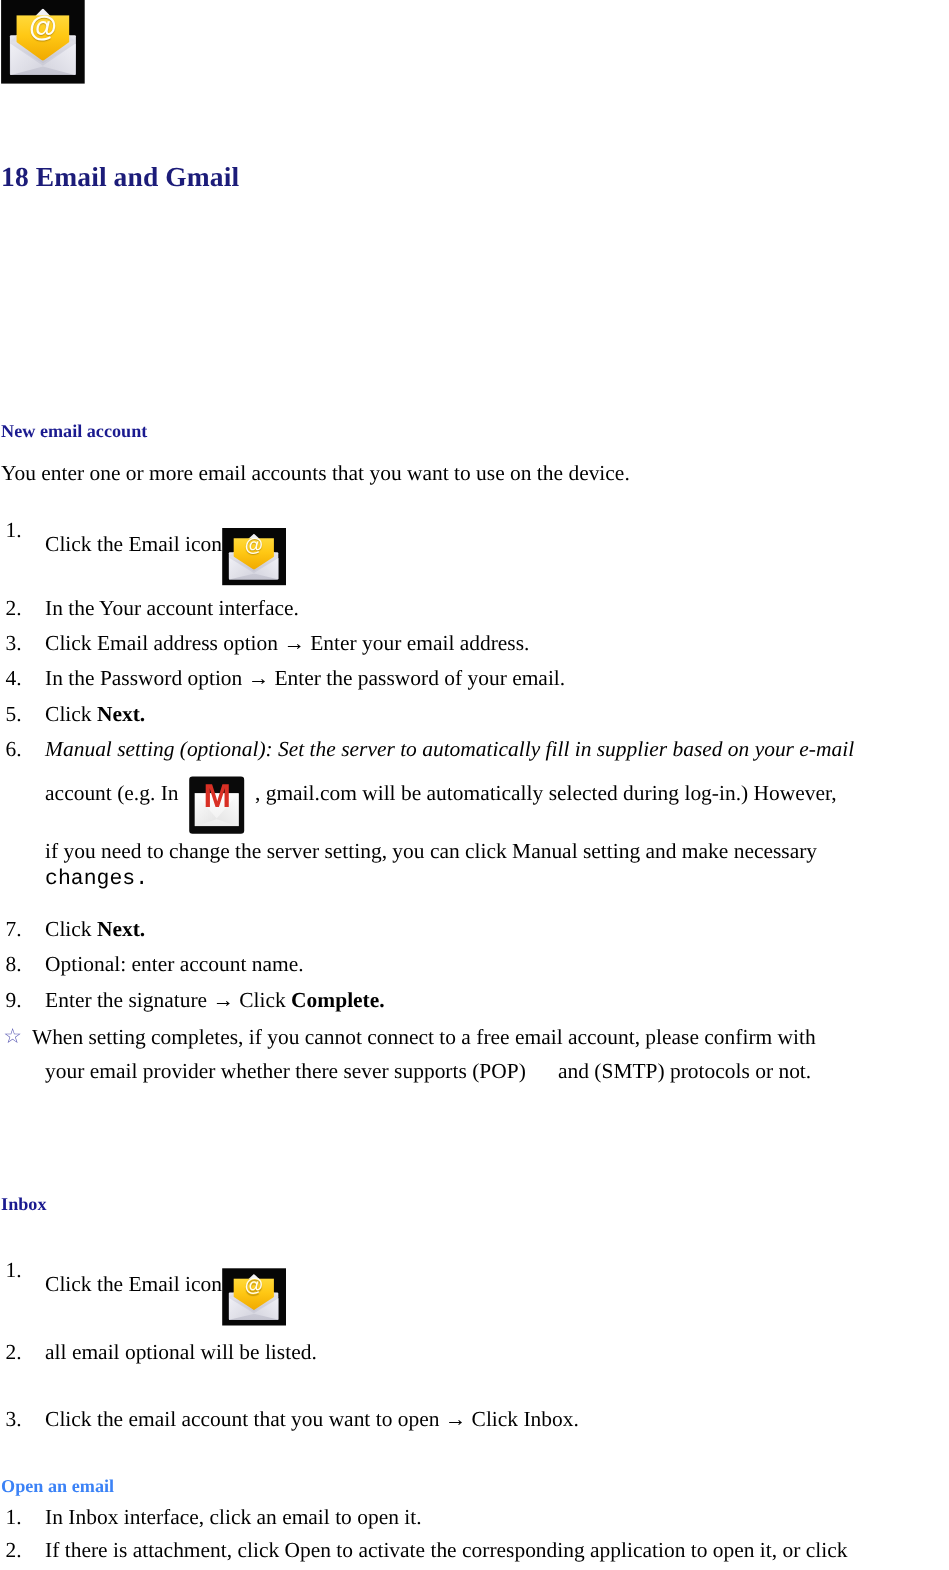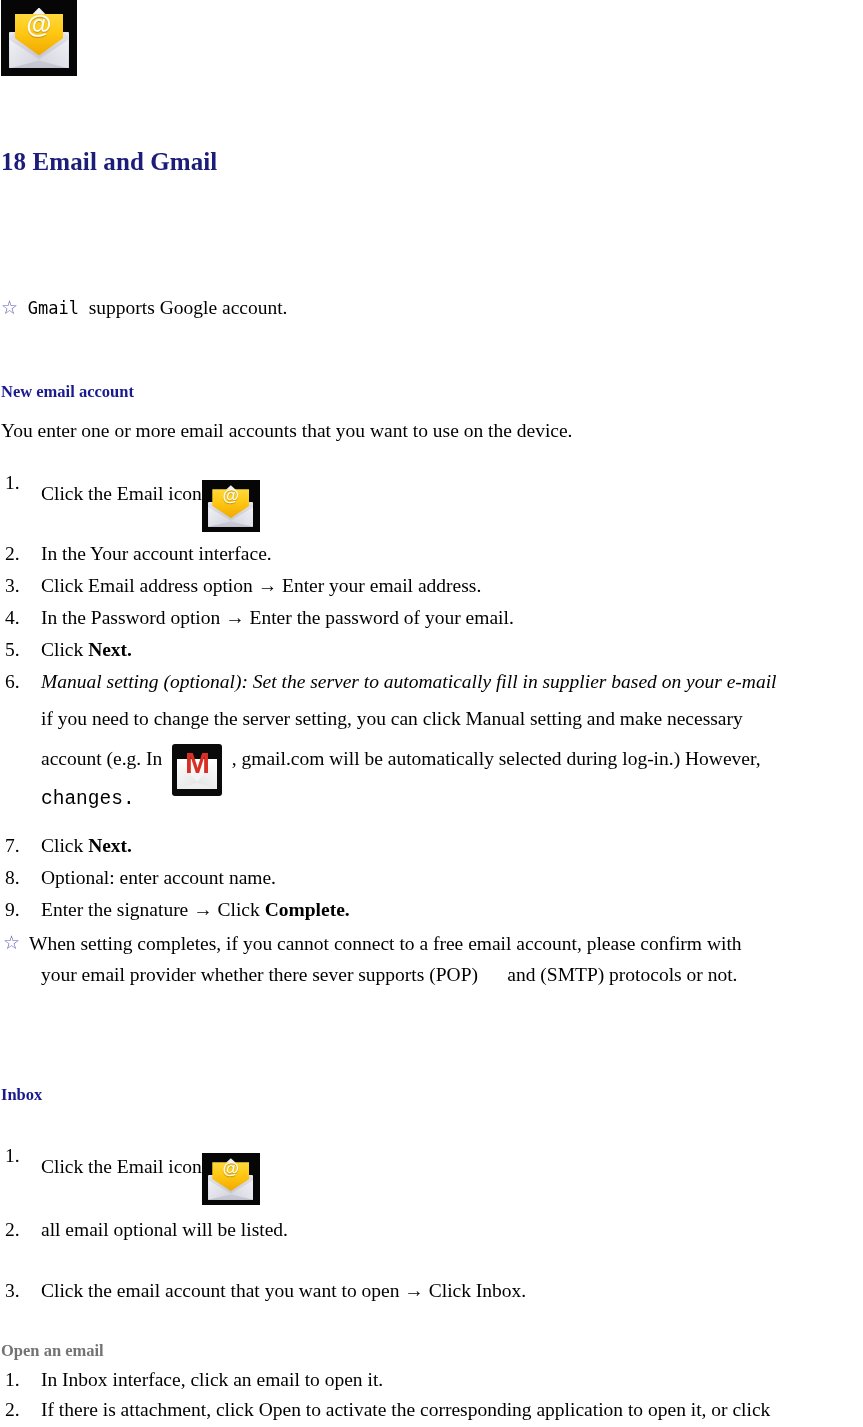--- a/index.html
+++ b/index.html
@@ -182,21 +182,21 @@
     letter-spacing: 0.1px;
     white-space: nowrap;
   }
 
   .h2 {
     font-size: 16.5px;
     font-weight: bold;
     color: #1a1a8f;
     white-space: nowrap;
   }
-  .h2.bright { color: #737373; }
+  .h2.bright { color: #3b82f6; }
 
   .body-line {
     font-size: 19.5px;
     line-height: 1.0;
     white-space: nowrap;
   }
 
   .star {
     color: #5a5ab4;
     font-size: 19px;
@@ -256,23 +256,20 @@
     <div class="card"></div>
     <div class="at">@</div>
     <div class="env-front"></div>
     <div class="env-left"></div>
     <div class="env-right"></div>
   </div>
 
   <div class="h1">18 Email and Gmail</div>
 
 
-  <div class="t body-line" style="left:1px; top:298px;">
-    <span class="star">☆</span>&nbsp;&nbsp;<span class="mono">Gmail</span>&nbsp;&nbsp;<span>supports Google account.</span>
-  </div>
 
   <div class="t h2" style="left:1px; top:382px;">New email account</div>
 
   <div class="t body-line" style="left:1px; top:421px;">You enter one or more email accounts that you want to use on the device.</div>
 
   <div class="li" style="left:5px; top:470px; width:700px;">
     <span class="num">1.</span>
     <span class="txt"><span>Click the Email icon</span><span class="email-icon icon-inline"><span class="env-back"></span><span class="flap-up"></span><span class="card"></span><span class="at">@</span><span class="env-front"></span><span class="env-left"></span><span class="env-right"></span></span></span>
   </div>
 
@@ -293,22 +290,22 @@
 
   <div class="li" style="left:5px; top:637px; width:820px;">
     <span class="num">5.</span>
     <span class="txt"><span>Click </span><b>Next.</b></span>
   </div>
 
   <div class="li" style="left:5px; top:669px; width:858px;">
     <span class="num">6.</span>
     <span class="txt">
       <span style="display:block;font-style:italic;">Manual setting (optional): Set the server to automatically fill in supplier based on your e-mail</span>
+      <span style="display:block; height:56px; line-height:56px;"><span>account (e.g. In</span>&nbsp;&nbsp;<span class="gmail-icon"><span class="g-env"></span><span class="g-fold-l"></span><span class="g-fold-r"></span><span class="g-m">M</span></span>&nbsp;&nbsp;<span>, gmail.com will be automatically selected during log-in.) However,</span></span>
       <span style="display:block; margin-top:12px;">if you need to change the server setting, you can click Manual setting and make necessary</span>
-      <span style="display:block; height:56px; line-height:56px;"><span>account (e.g. In</span>&nbsp;&nbsp;<span class="gmail-icon"><span class="g-env"></span><span class="g-fold-l"></span><span class="g-fold-r"></span><span class="g-m">M</span></span>&nbsp;&nbsp;<span>, gmail.com will be automatically selected during log-in.) However,</span></span>
       <span style="display:block;font-family:Liberation Mono, monospace;">changes.</span>
     </span>
   </div>
 
   <div class="li" style="left:5px; top:833px; width:820px;">
     <span class="num">7.</span>
     <span class="txt"><span>Click </span><b>Next.</b></span>
   </div>
 
   <div class="li" style="left:5px; top:865px; width:820px;">

